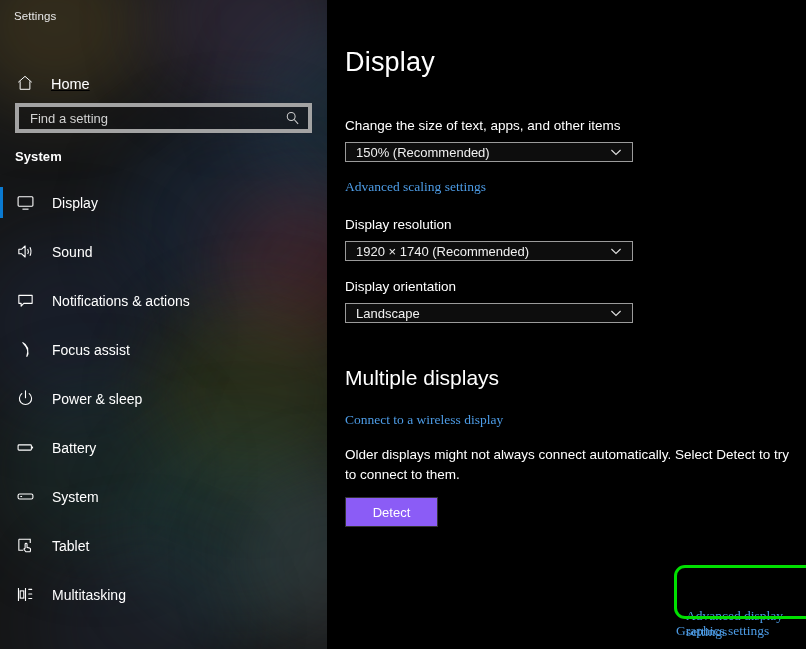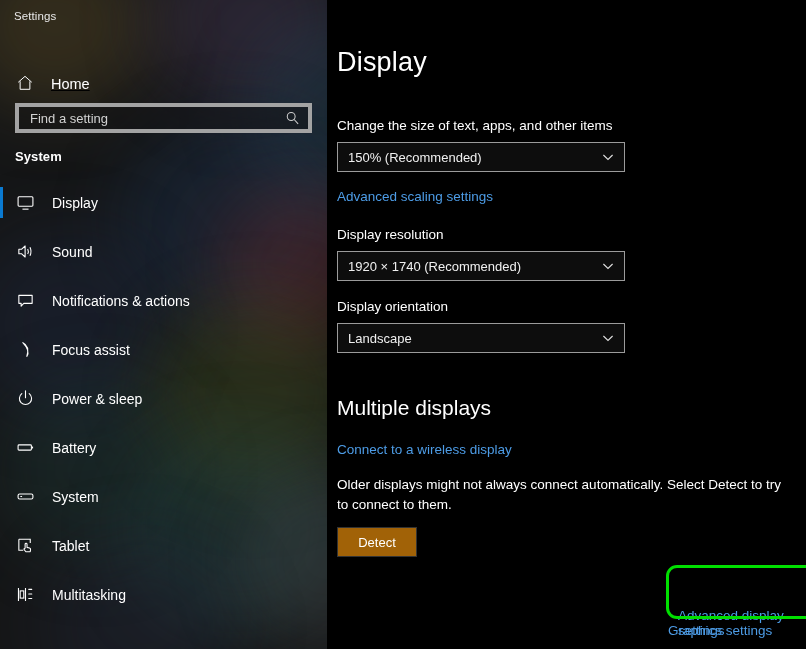--- a/index.html
+++ b/index.html
@@ -3,21 +3,21 @@
 <meta charset="utf-8">
 <style>
   * { box-sizing: border-box; margin: 0; padding: 0; }
   html, body {
     width: 806px; height: 649px;
     background: #000;
     overflow: hidden;
     font-family: "Liberation Sans", sans-serif;
     -webkit-font-smoothing: antialiased;
   }
-  #app { position: relative; width: 806px; height: 649px; display: flex; background: #000; }
+  #app { position: relative; width: 806px; height: 649px; display: flex; background: #000; gap: 8px; }
 
   
   .sidebar {
     position: relative;
     width: 327px; height: 649px;
     background: #151617;
     overflow: hidden;
     flex: 0 0 327px;
   }
   .acrylic { position: absolute; inset: 0; overflow: hidden; pointer-events: none; }
@@ -80,46 +80,46 @@
     background: #000;
     padding: 47px 0 0 10px;
     overflow: hidden;
   }
   .page-title { font-size: 27px; color: #fff; font-weight: normal; letter-spacing: .2px; }
 
   .field-label { font-size: 13.5px; color: #fff; }
   .group-1 { margin-top: 40px; }
   .combo {
     position: relative;
-    width: 288px; height: 30px;
+    width: 288px; height: 20px;
     margin-top: 9px;
     border: 1px solid #9b9b9b;
     background: #0d0d0d;
     display: flex; align-items: center;
     cursor: default;
   }
   .combo-value { font-size: 13px; color: #f0f0f0; padding-left: 10px; }
   .combo-chevron { position: absolute; right: 9px; top: 50%; transform: translateY(-50%); width: 14px; height: 14px; }
 
-  .link { font-size: 13.5px; color: #4d9ce6; cursor: pointer; display: inline-block; text-decoration: none; }
+  .link { font-size: 13.5px; color: #4d9ce6; cursor: pointer; display: inline-block; text-decoration: none; font-family: Liberation Serif, serif; }
   .adv-scaling { margin-top: 17px; }
 
   .mt-res { margin-top: 22px; }
   .mt-ori { margin-top: 18px; }
 
   .section-title-2 { font-size: 21px; color: #fff; margin-top: 43px; font-weight: normal; }
   .wireless-link { margin-top: 22px; text-align: right; }
   .desc {
     font-size: 13.5px; color: #fff; line-height: 1.45;
     margin-top: 17px; width: 455px;
   }
   .detect-btn {
     margin-top: 13px;
-    width: 80px; height: 30px;
-    background: #a16207; border: 1px solid #333333;
+    width: 93px; height: 30px;
+    background: #8b5cf6; border: 1px solid #333333;
     color: #fff; font-size: 13px;
     font-family: "Liberation Sans", sans-serif;
     cursor: default;
   }
 
   .highlight-box {
     position: absolute;
     left: 339px; top: 565px;
     width: 187px; height: 54px;
     border: 3px solid #00e000;

